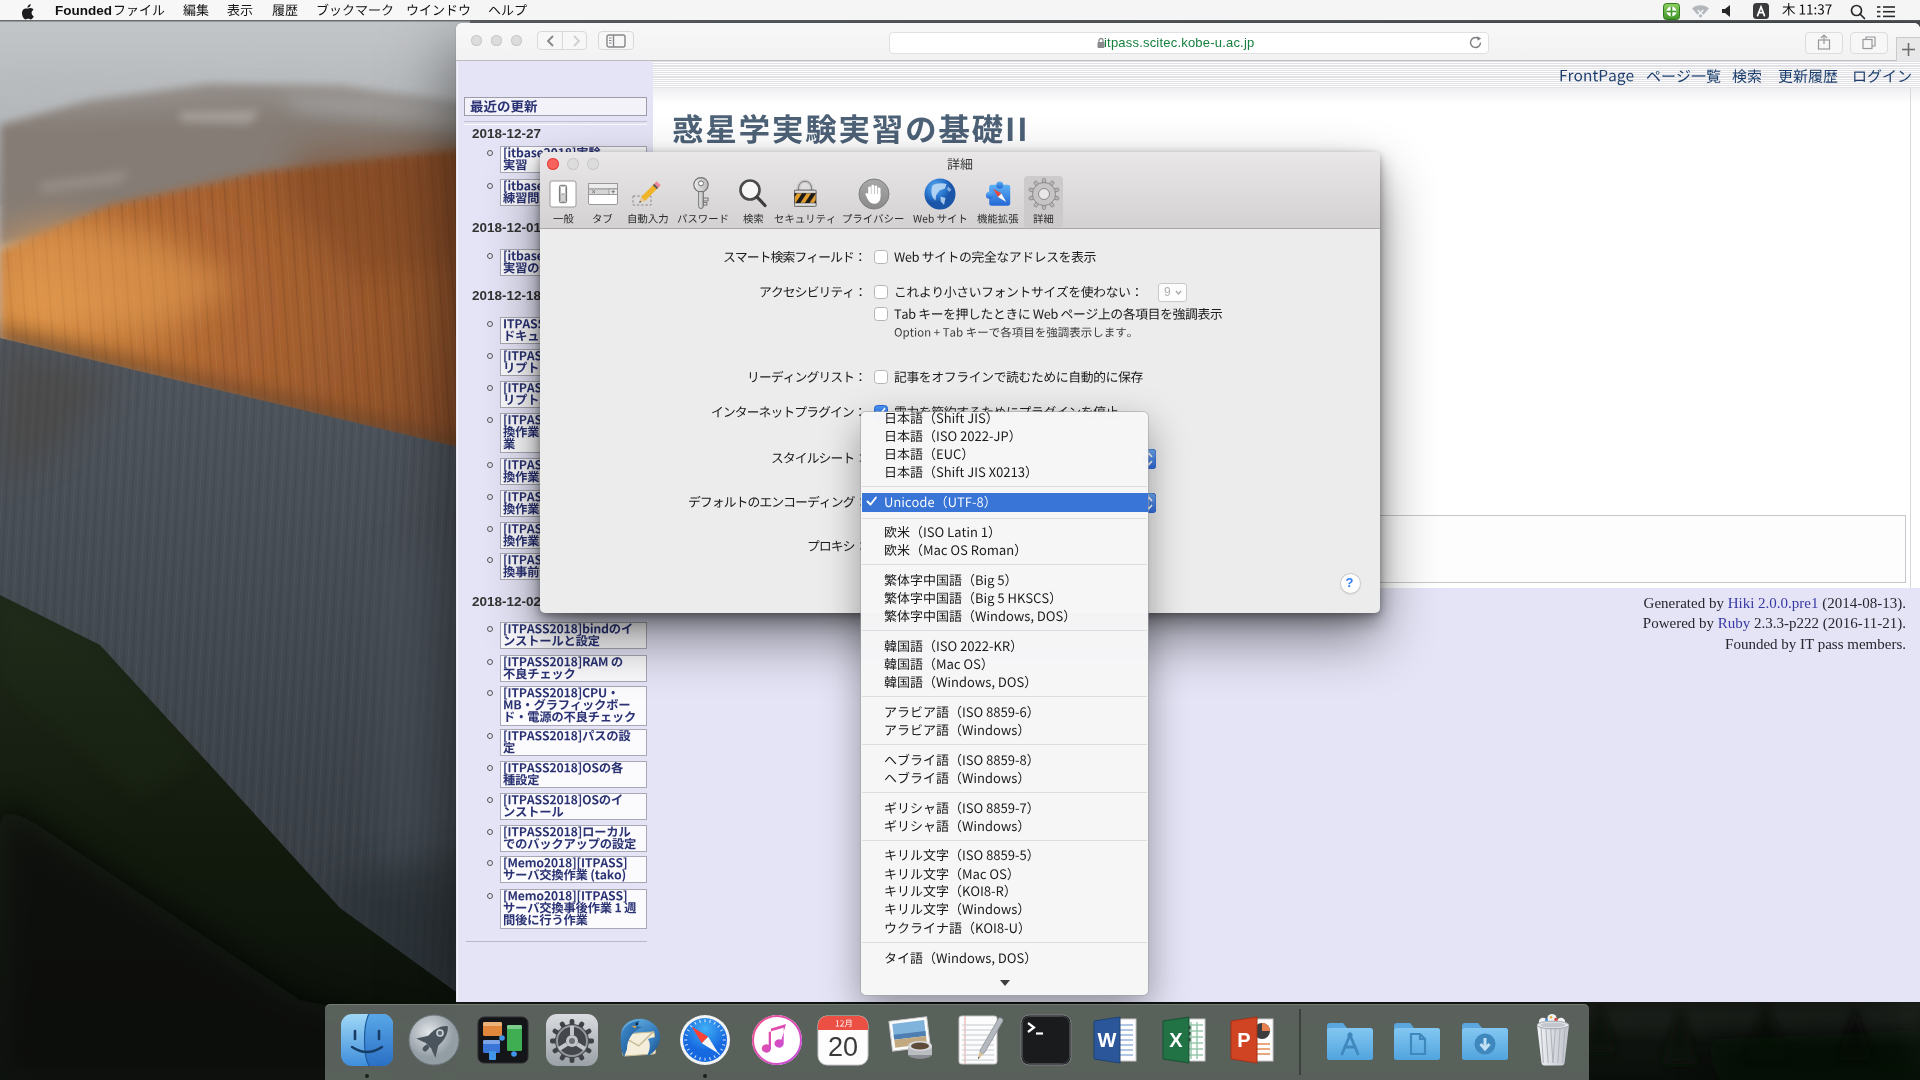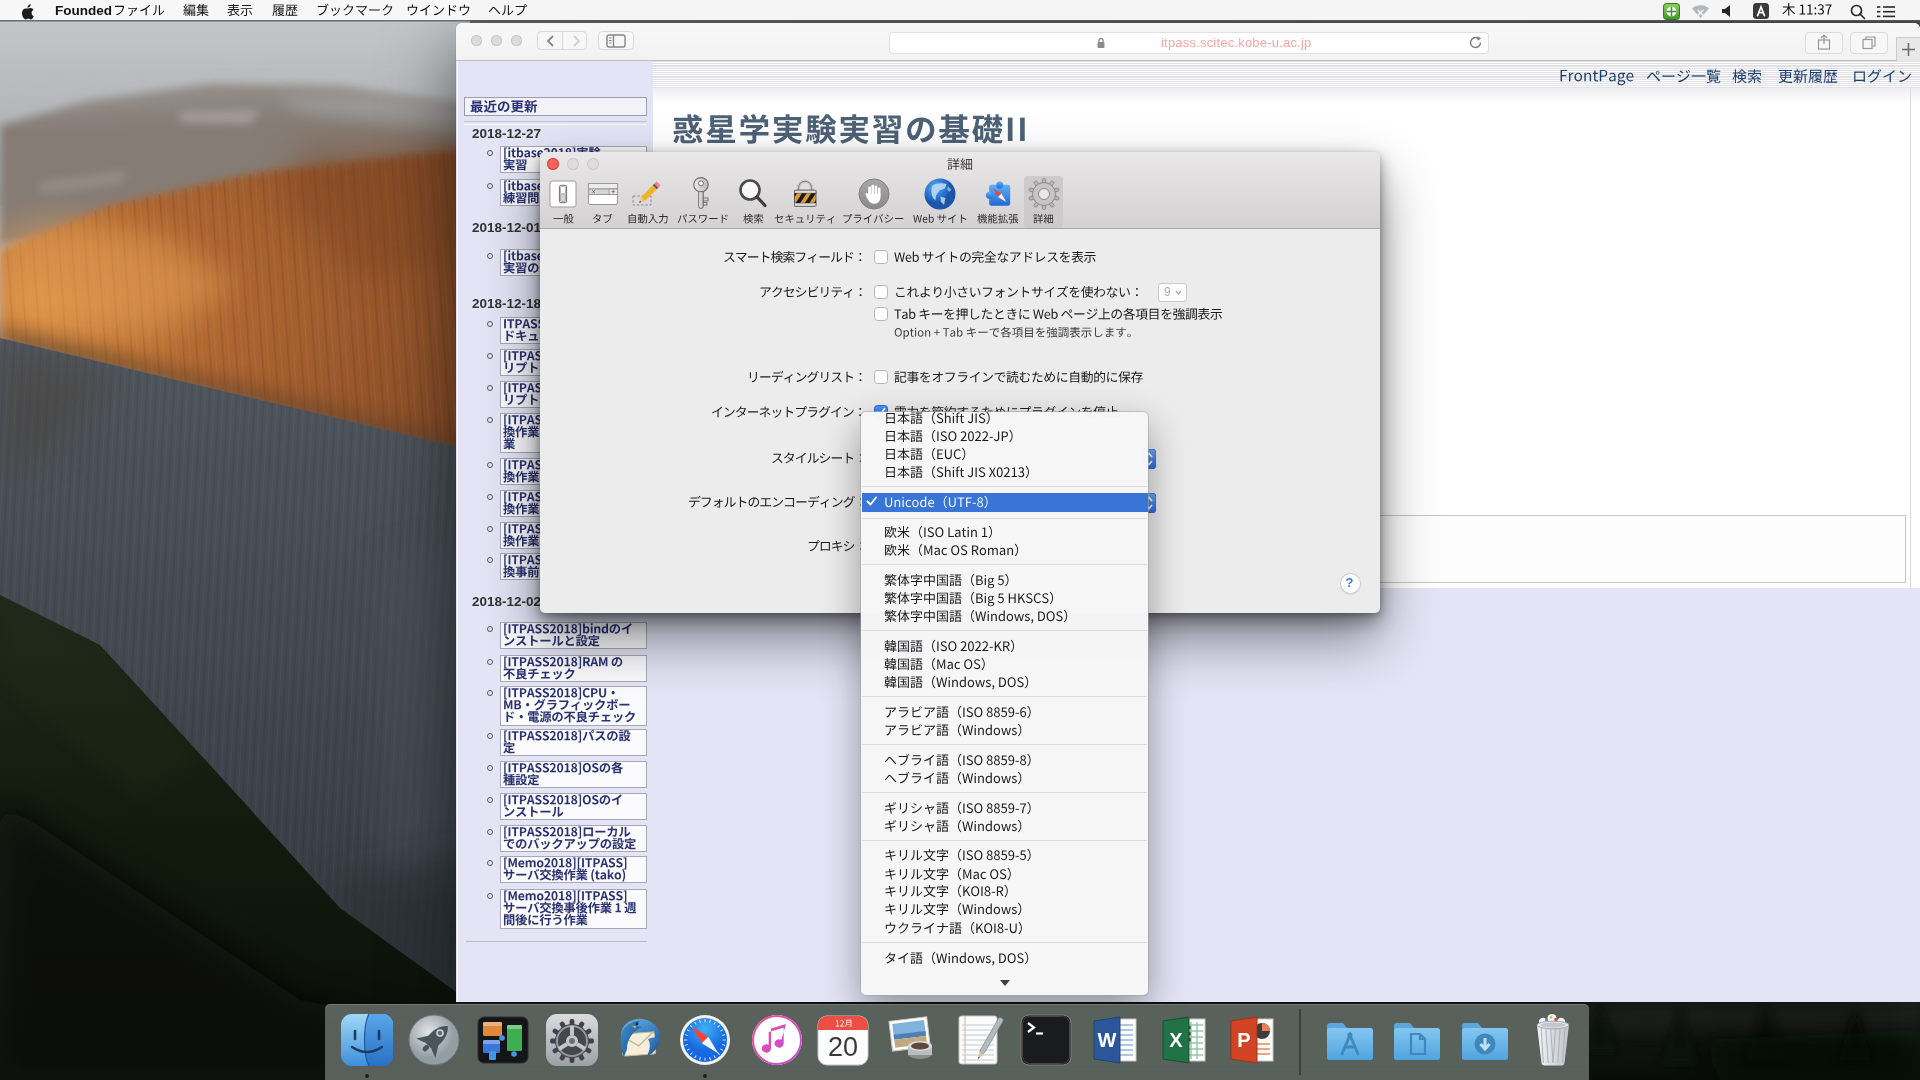--- a/index.html
+++ b/index.html
@@ -391,21 +391,21 @@
       <line x1="7.5" y1="1" x2="7.5" y2="13" stroke="#86868a" stroke-width="1.4"></line>
       <line x1="3" y1="4" x2="5.5" y2="4" stroke="#86868a" stroke-width="1"></line>
       <line x1="3" y1="6.5" x2="5.5" y2="6.5" stroke="#86868a" stroke-width="1"></line>
       <line x1="3" y1="9" x2="5.5" y2="9" stroke="#86868a" stroke-width="1"></line>
     </svg>
 <div style="position:absolute;left:889px;top:31.5px;width:600px;height:22px;border:1px solid #e0e0e2;border-radius:4px;background:#ffffff;box-sizing:border-box"></div>
 <svg style="position:absolute;left:1096px;top:37px" width="10" height="12">
       <rect x="1.5" y="5" width="7" height="6" rx="1" fill="#8a8a8e"></rect>
       <path d="M3 5 V3.5 A2 2 0 0 1 7 3.5 V5" fill="none" stroke="#8a8a8e" stroke-width="1.3"></path>
     </svg>
-<span style="position:absolute;left:1161px;top:35px;font:13px 'Liberation Sans',sans-serif;color:#fca5a5;letter-spacing:.2px">itpass.scitec.kobe-u.ac.jp</span>
+<span style="position:absolute;left:1104px;top:35px;font:13px 'Liberation Sans',sans-serif;color:#15803d;letter-spacing:.2px">itpass.scitec.kobe-u.ac.jp</span>
 <svg style="position:absolute;left:1468px;top:35px" width="15" height="15">
       <path d="M12.5 7.5 A5 5 0 1 1 10.2 3.3" fill="none" stroke="#7e7e82" stroke-width="1.4"></path>
       <polygon points="9.2,1.2 13.2,3.4 9.6,5.8" fill="#7e7e82"></polygon>
     </svg>
 <div style="position:absolute;left:1805px;top:31.5px;width:38px;height:22px;border:1px solid #dcdcde;border-radius:4px;background:#f7f7f7;box-sizing:border-box"></div>
 <svg style="position:absolute;left:1816px;top:34px" width="16" height="17">
       <rect x="2.5" y="6" width="11" height="9" fill="none" stroke="#98989c" stroke-width="1.2"></rect>
       <line x1="8" y1="1.5" x2="8" y2="10" stroke="#98989c" stroke-width="1.2"></line>
       <polyline points="5,4 8,1 11,4" fill="none" stroke="#98989c" stroke-width="1.2"></polyline>
     </svg>
@@ -480,34 +480,35 @@
         <use href="#b5b9f" x="5286"></use>
         <use href="#b7fd2" x="6343"></use>
         <use href="#b306e" x="7400"></use>
         <use href="#b57fa" x="8457"></use>
         <use href="#b790e" x="9514"></use>
         <use href="#b49" x="10571"></use>
         <use href="#b49" x="10959"></use>
       </g>
     </svg>
 <div style="position:absolute;left:668px;top:515px;width:1238px;height:68px;border:1px solid #c6c6ca;background:#fdfdfe;box-sizing:border-box"></div>
+<div style="position:absolute;left:1000px;top:592.5px;width:906px;text-align:right;font:15px 'Liberation Serif',serif;color:#26262e;line-height:20.5px">Generated by <span style="color:#3838a2">Hiki 2.0.0.pre1</span> (2014-08-13).<br>Powered by <span style="color:#3838a2">Ruby</span> 2.3.3-p222 (2016-11-21).<br>Founded by IT pass members.</div>
 <div style="position:absolute;left:464px;top:97px;width:183px;height:19px;border:1px solid #9c9caa;background:#f2f2f8;box-sizing:border-box"></div>
 <svg class="jt " style="left:470.0px;top:99.1px" width="69.5" height="16.9">
       <g fill="#2a3274" transform="translate(0,12.42) scale(0.01350,-0.01350)">
         <use href="#b6700"></use>
         <use href="#b8fd1" x="1000"></use>
         <use href="#b306e" x="2000"></use>
         <use href="#b66f4" x="3000"></use>
         <use href="#b65b0" x="4000"></use>
       </g>
     </svg>
 <div style="position:absolute;left:464px;top:121px;width:183px;height:2px;border-top:1px solid #c2c2cc;border-bottom:1px solid #fafafd"></div>
 <span style="position:absolute;left:472px;top:126px;font:bold 13.5px 'Liberation Sans',sans-serif;color:#333">2018-12-27</span>
 <span style="position:absolute;left:472px;top:220px;font:bold 13.5px 'Liberation Sans',sans-serif;color:#333">2018-12-01</span>
-<span style="position:absolute;left:472px;top:296px;font:bold 13.5px 'Liberation Sans',sans-serif;color:#333">2018-12-18</span>
+<span style="position:absolute;left:472px;top:288px;font:bold 13.5px 'Liberation Sans',sans-serif;color:#333">2018-12-18</span>
 <span style="position:absolute;left:472px;top:594px;font:bold 13.5px 'Liberation Sans',sans-serif;color:#333">2018-12-02</span>
 <div style="position:absolute;left:500px;top:146px;width:147px;height:27.4px;border:1px solid #a8a8b4;background:#fbfbfd;box-sizing:border-box"></div>
 <div style="position:absolute;left:487px;top:150px;width:6px;height:6px;border:1.2px solid #555;border-radius:50%;box-sizing:border-box"></div>
 <svg class="jt " style="left:503.0px;top:146.0px" width="99.5" height="15.4">
       <g fill="#2a3274" transform="translate(0,11.32) scale(0.01230,-0.01230)">
         <use href="#b5b"></use>
         <use href="#b69" x="362"></use>
         <use href="#b74" x="649"></use>
         <use href="#b62" x="1054"></use>
         <use href="#b61" x="1682"></use>

